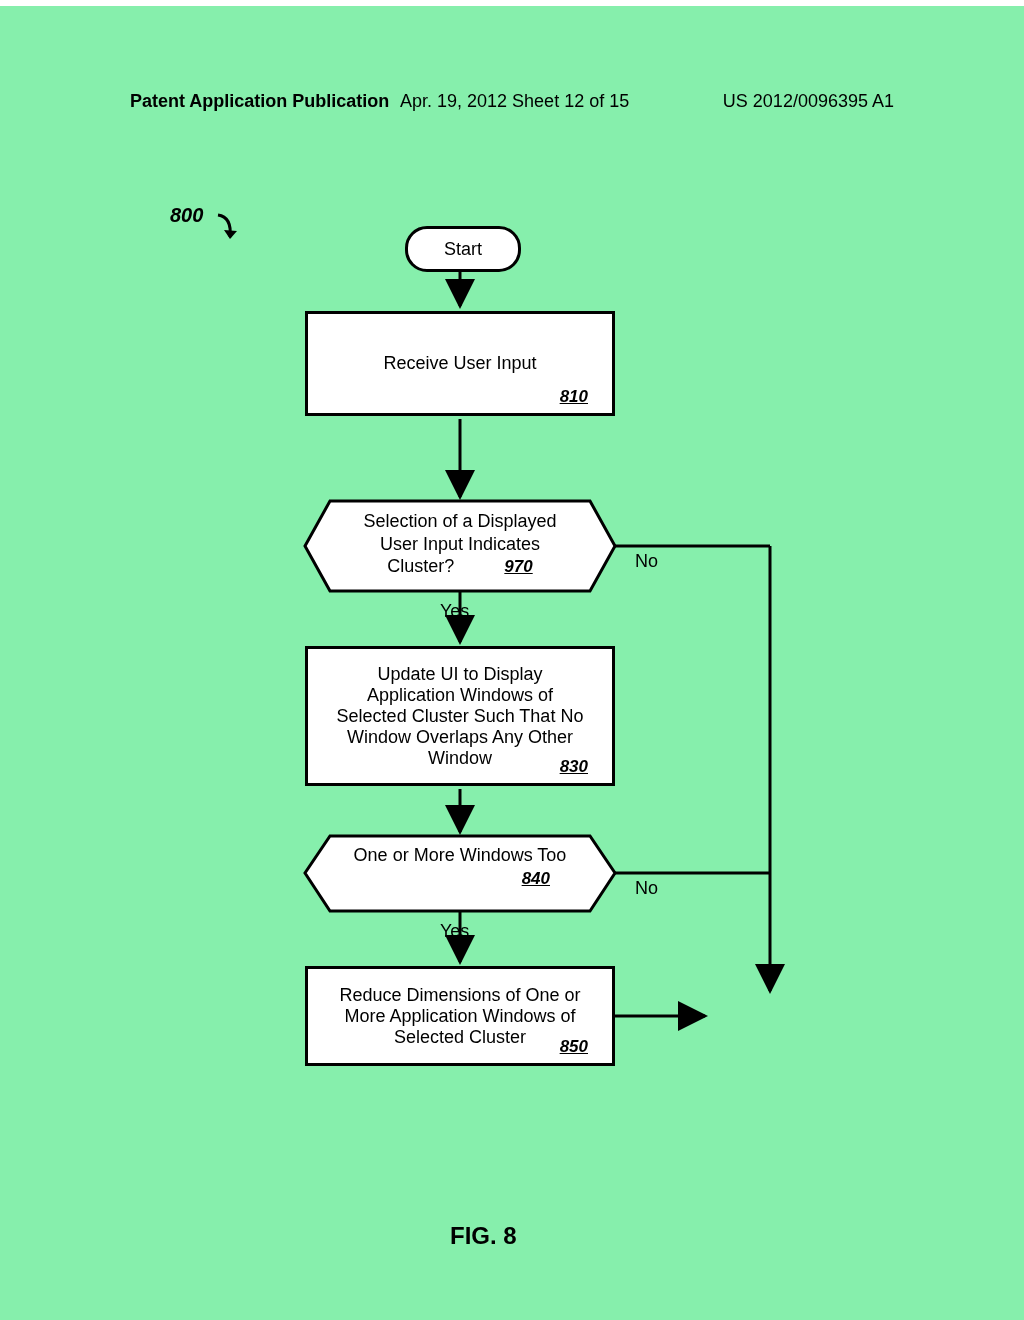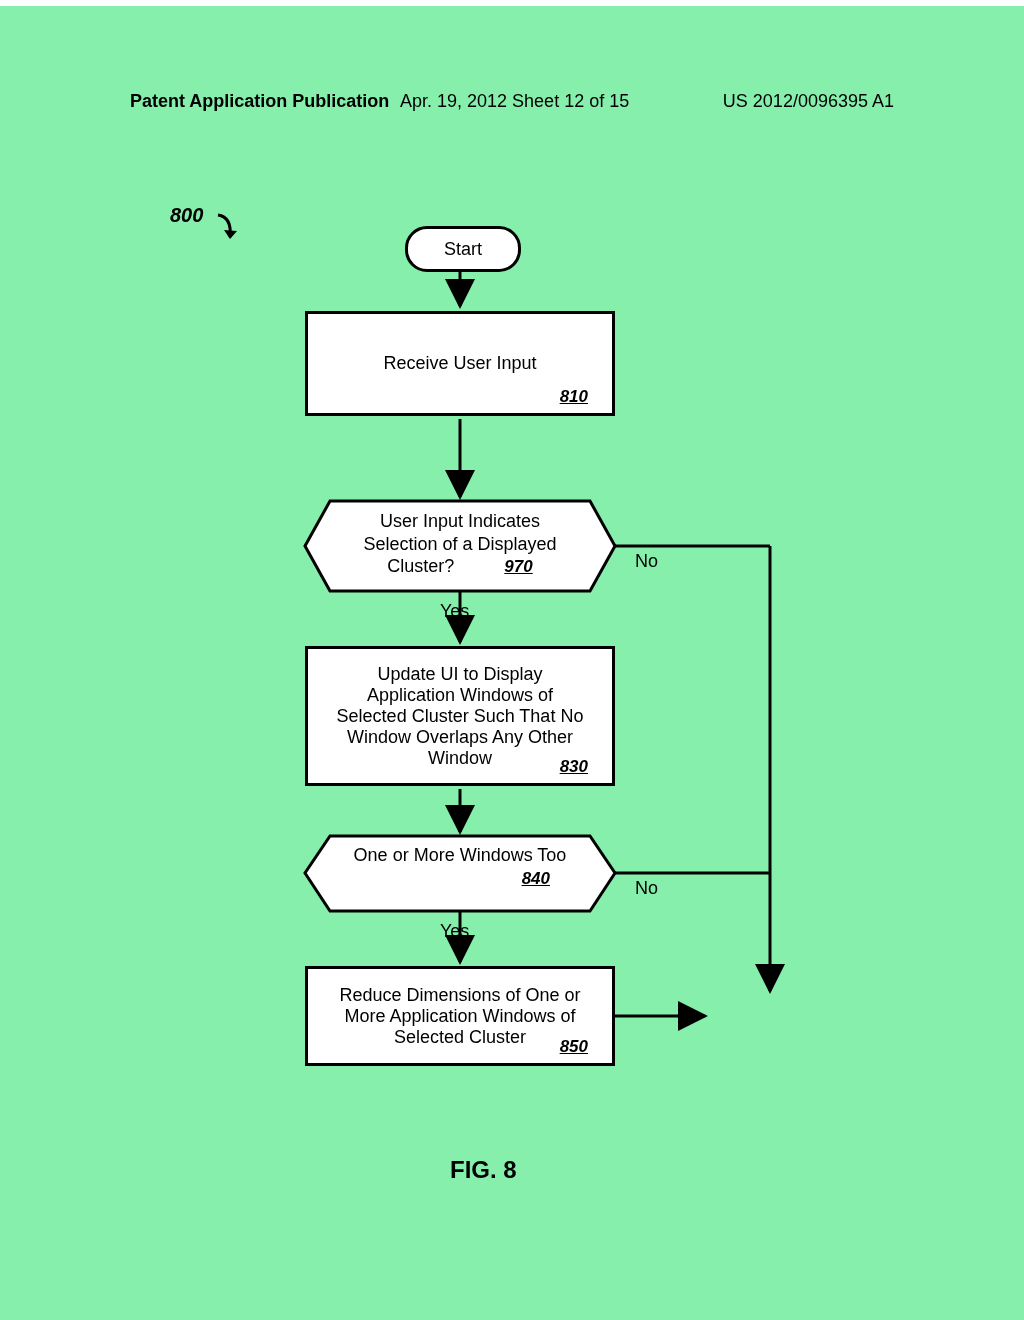--- a/index.html
+++ b/index.html
@@ -161,22 +161,22 @@
   <div class="terminator" style="left:405px; top:220px; width:110px;">
     <span>Start</span>
   </div>
 
   <div class="process" style="left:305px; top:305px; width:310px; height:105px;">
     <span>Receive User Input</span>
     <span class="ref">810</span>
   </div>
 
   <div class="decision" style="left:330px; top:504px; width:260px;">
+    <div>Selection of a Displayed</div>
     <div>User Input Indicates</div>
-    <div>Selection of a Displayed</div>
     <div>
       <span>Cluster?</span>
       &nbsp;&nbsp;&nbsp;&nbsp;&nbsp;&nbsp;&nbsp;&nbsp;
       <span class="ref">970</span>
     </div>
   </div>
   <span class="branch-label" style="left:440px; top:595px;">Yes</span>
   <span class="branch-label" style="left:635px; top:545px;">No</span>
 
   <div class="process" style="left:305px; top:640px; width:310px; height:140px;">
@@ -198,15 +198,15 @@
   <span class="branch-label" style="left:635px; top:872px;">No</span>
 
   <div class="process" style="left:305px; top:960px; width:310px; height:100px;">
     <div>Reduce Dimensions of One or</div>
     <div>More Application Windows of</div>
     <div>Selected Cluster</div>
     <span class="ref">850</span>
   </div>
 
 
-  <div class="fig-caption" style="left:450px; top:1150px;">FIG. 8</div>
+  <div class="fig-caption" style="left:450px; top:1216px;">FIG. 8</div>
 
 </div>
 
 </body></html>

